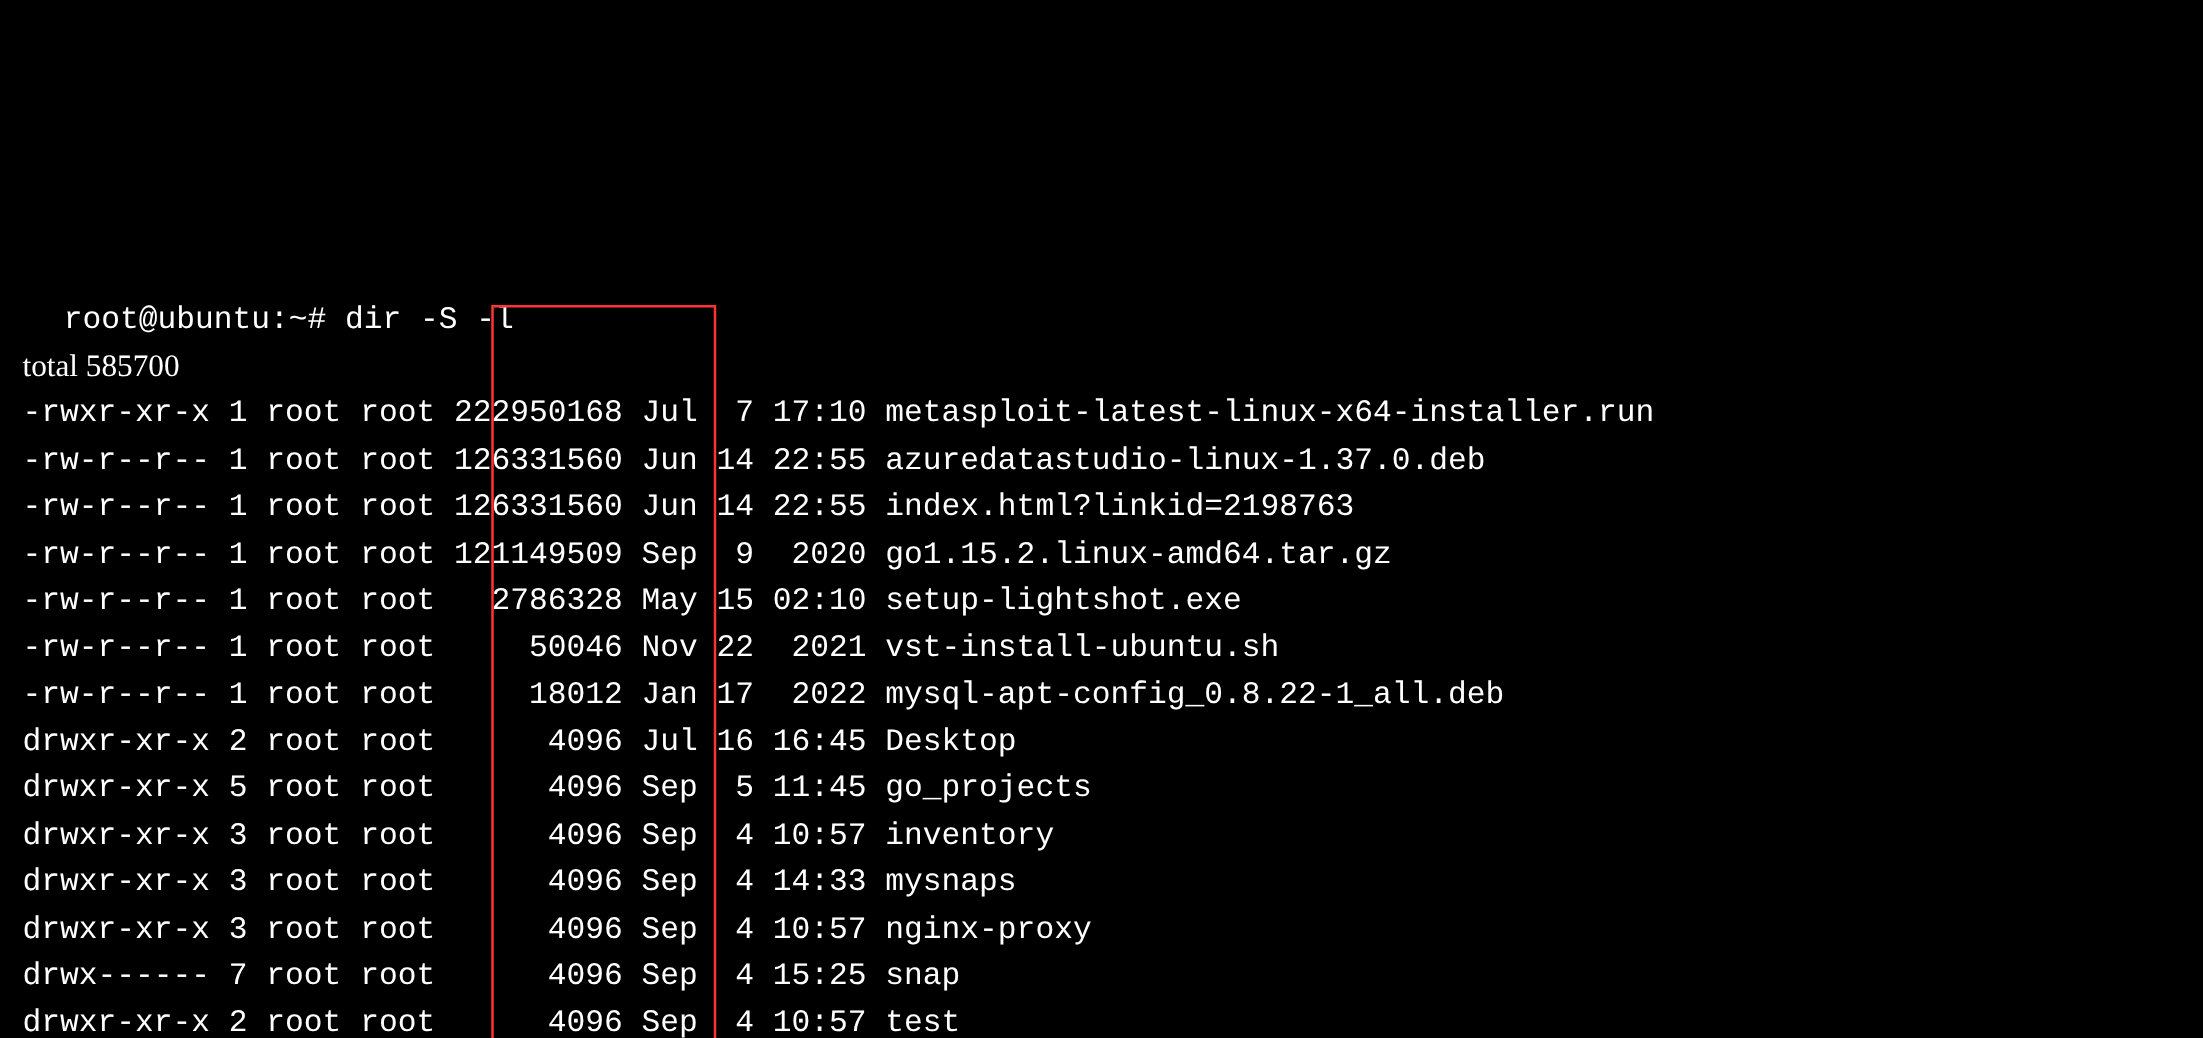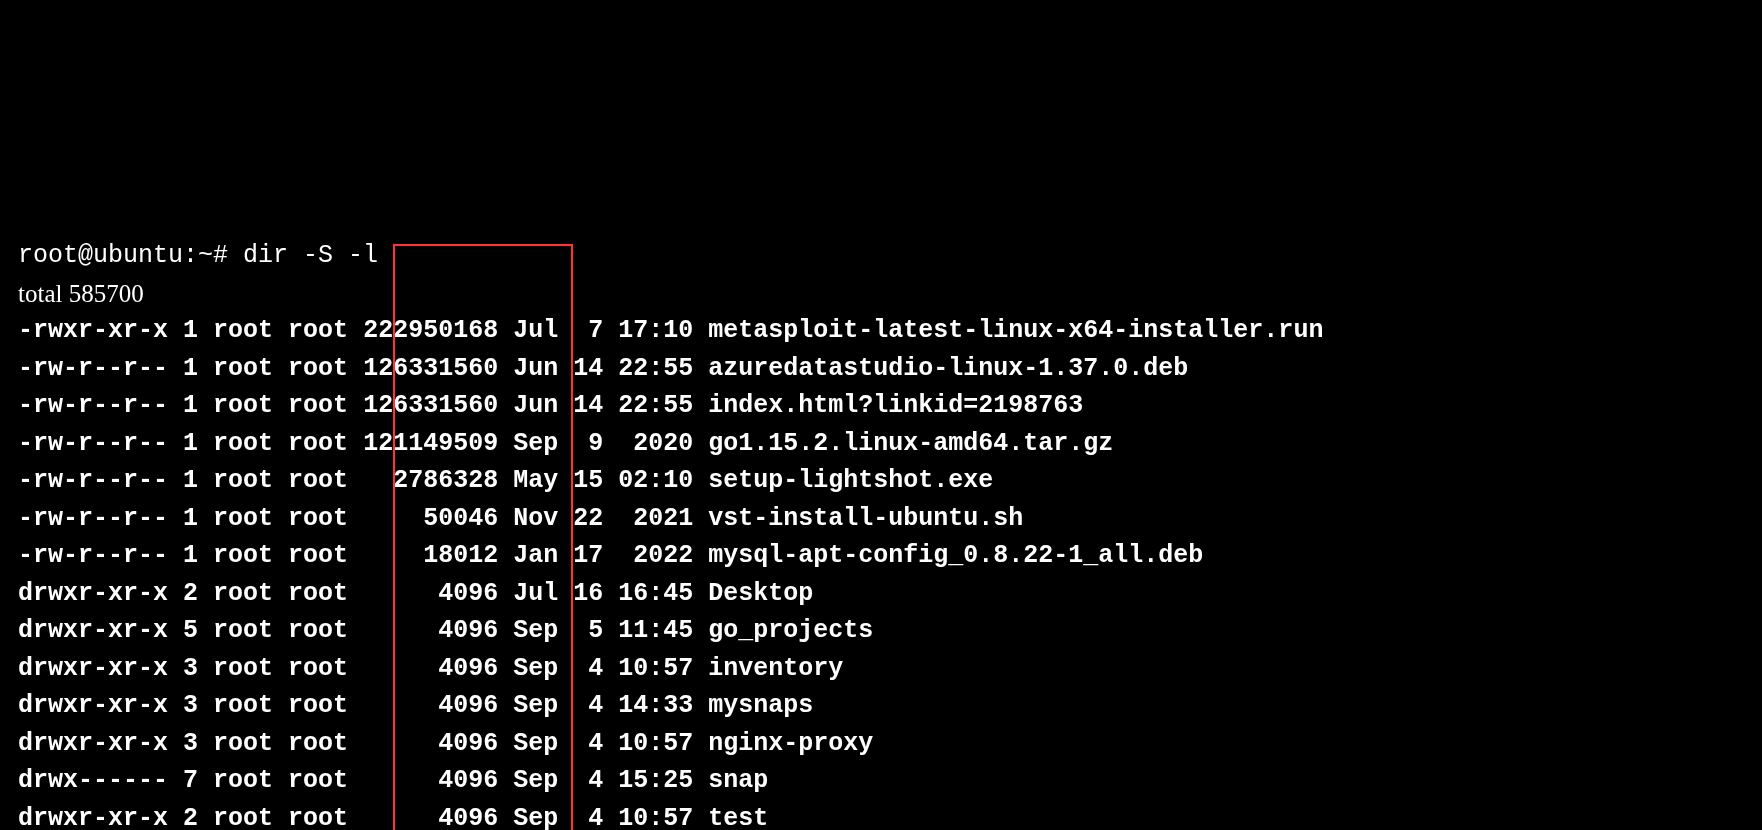--- a/index.html
+++ b/index.html
@@ -11,35 +11,35 @@
       background-color: #000000;
       font-family: 'Consolas', 'Courier New', monospace;
       font-size: 25px;
       color: #ffffff;
       padding: 12px 18px;
       white-space: pre;
       line-height: 1.5;
     }
     .prompt-line {
       display: block;
+      margin-left: 33px;
     }
     .prompt {
       color: #ffffff;
     }
     .command {
       color: #ffffff;
     }
     .total-line {
       display: block;
       font-family: Liberation Serif, serif;
     }
     .file-row {
       display: block;
       position: relative;
-      font-weight: bold;
     }
     .highlight-box {
       position: absolute;
       left: 375px;
       top: 82px;
       width: 180px;
       height: 686px;
       border: 2px solid #ff3333;
       pointer-events: none;
       z-index: 10;

